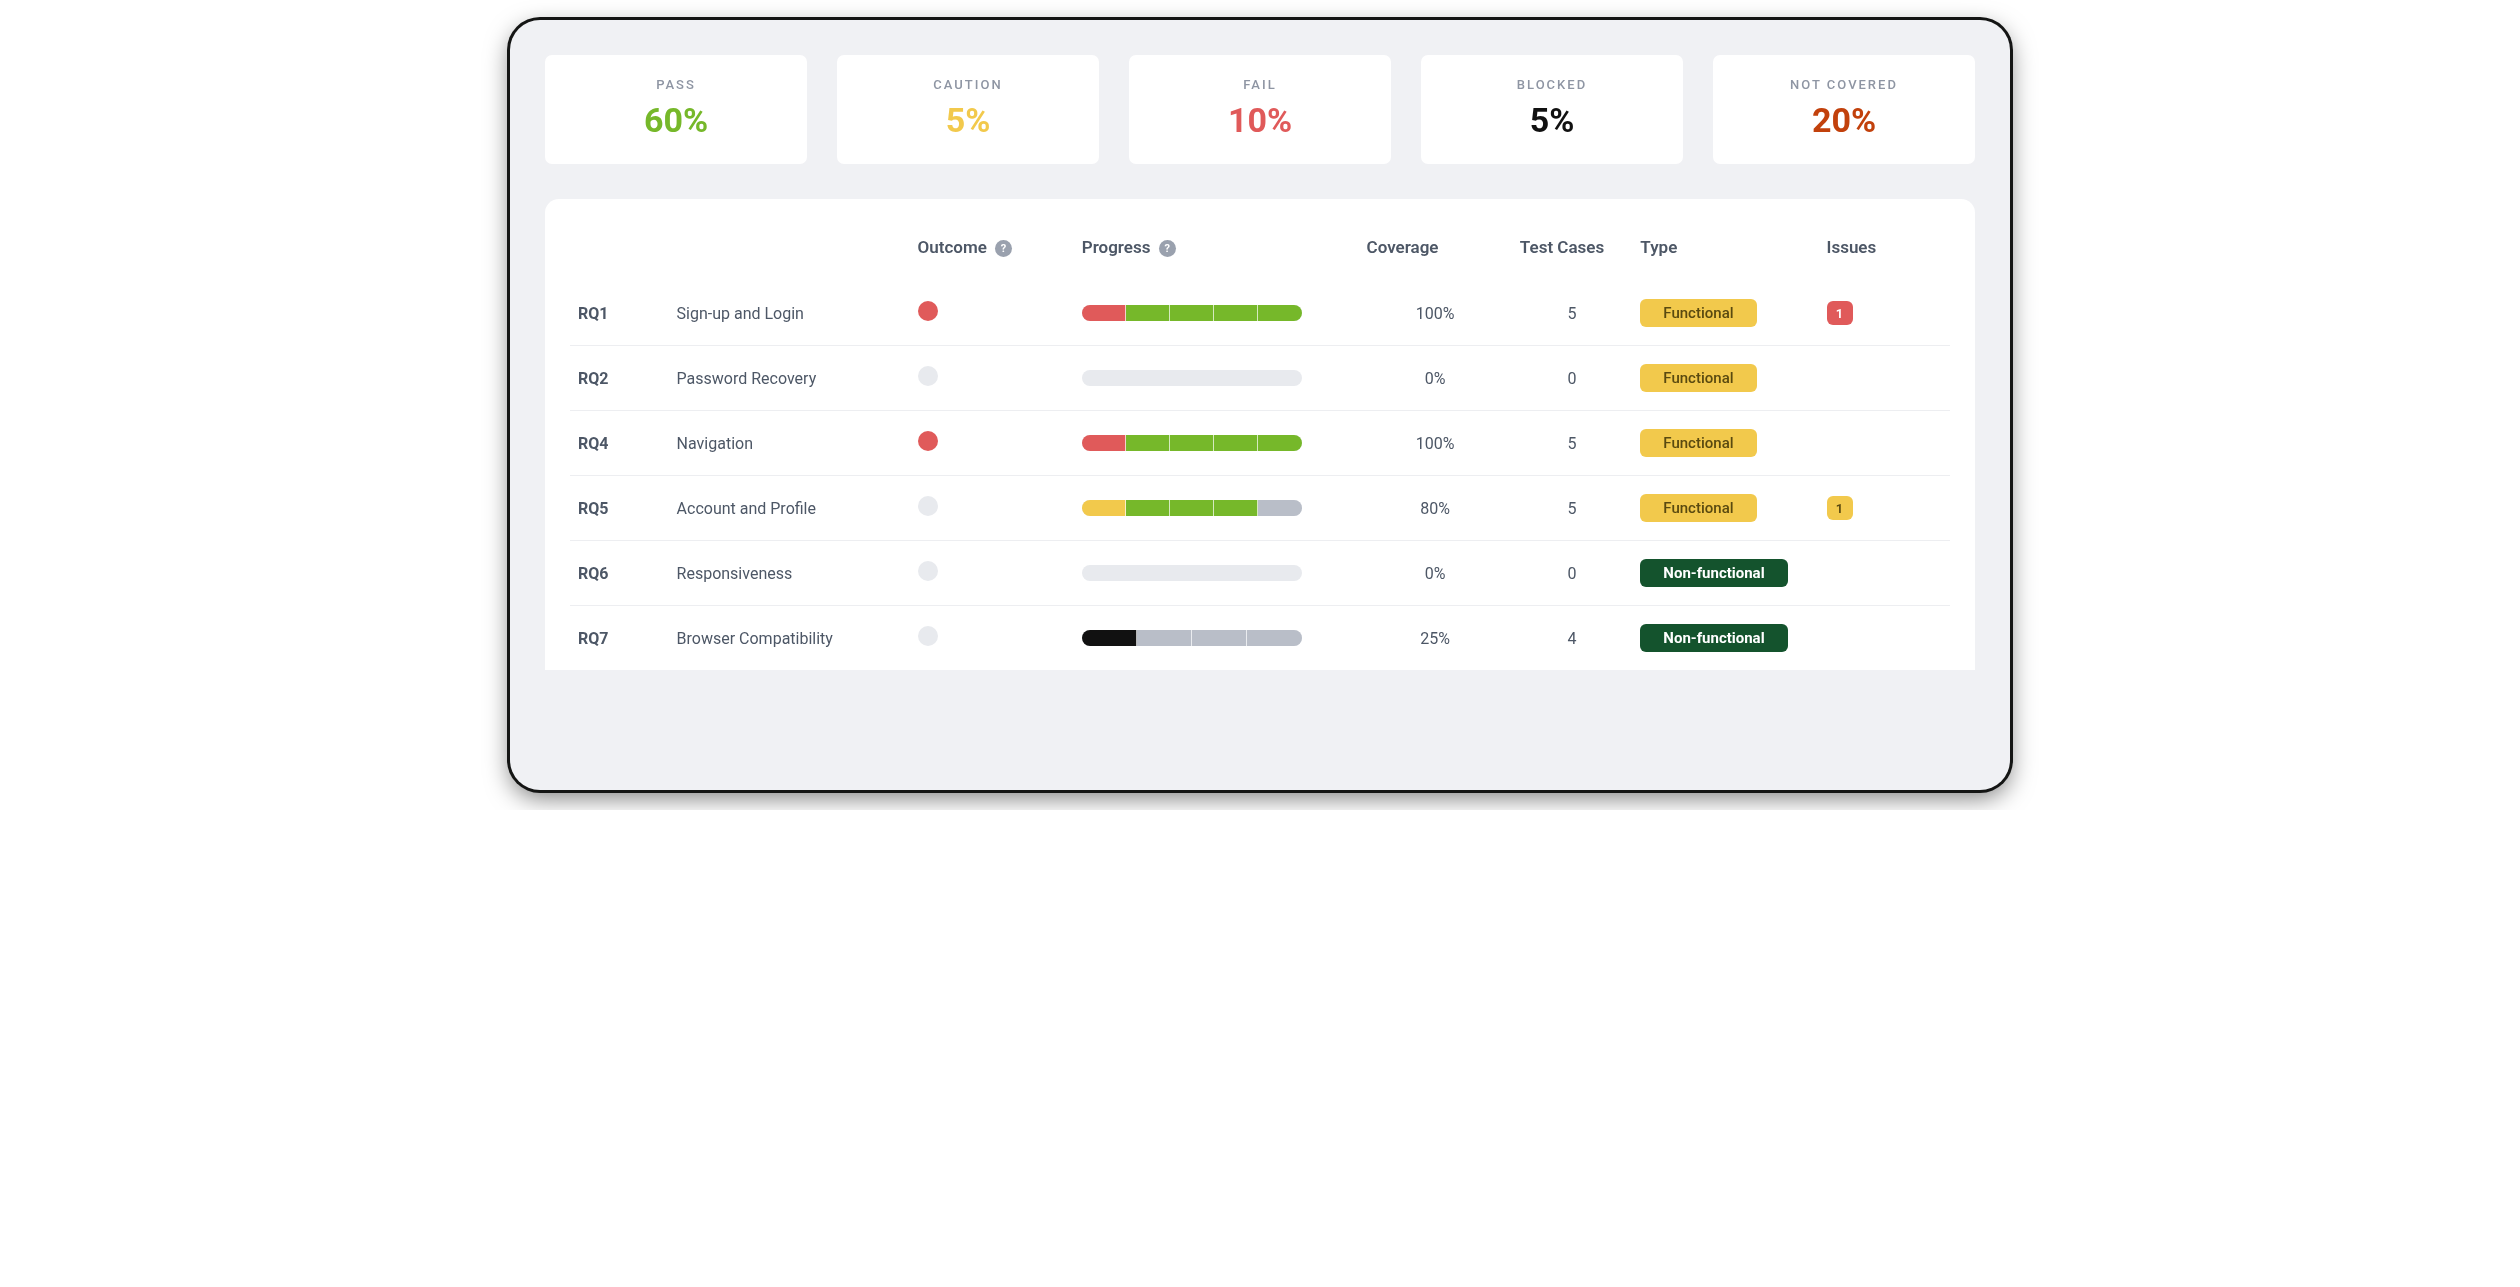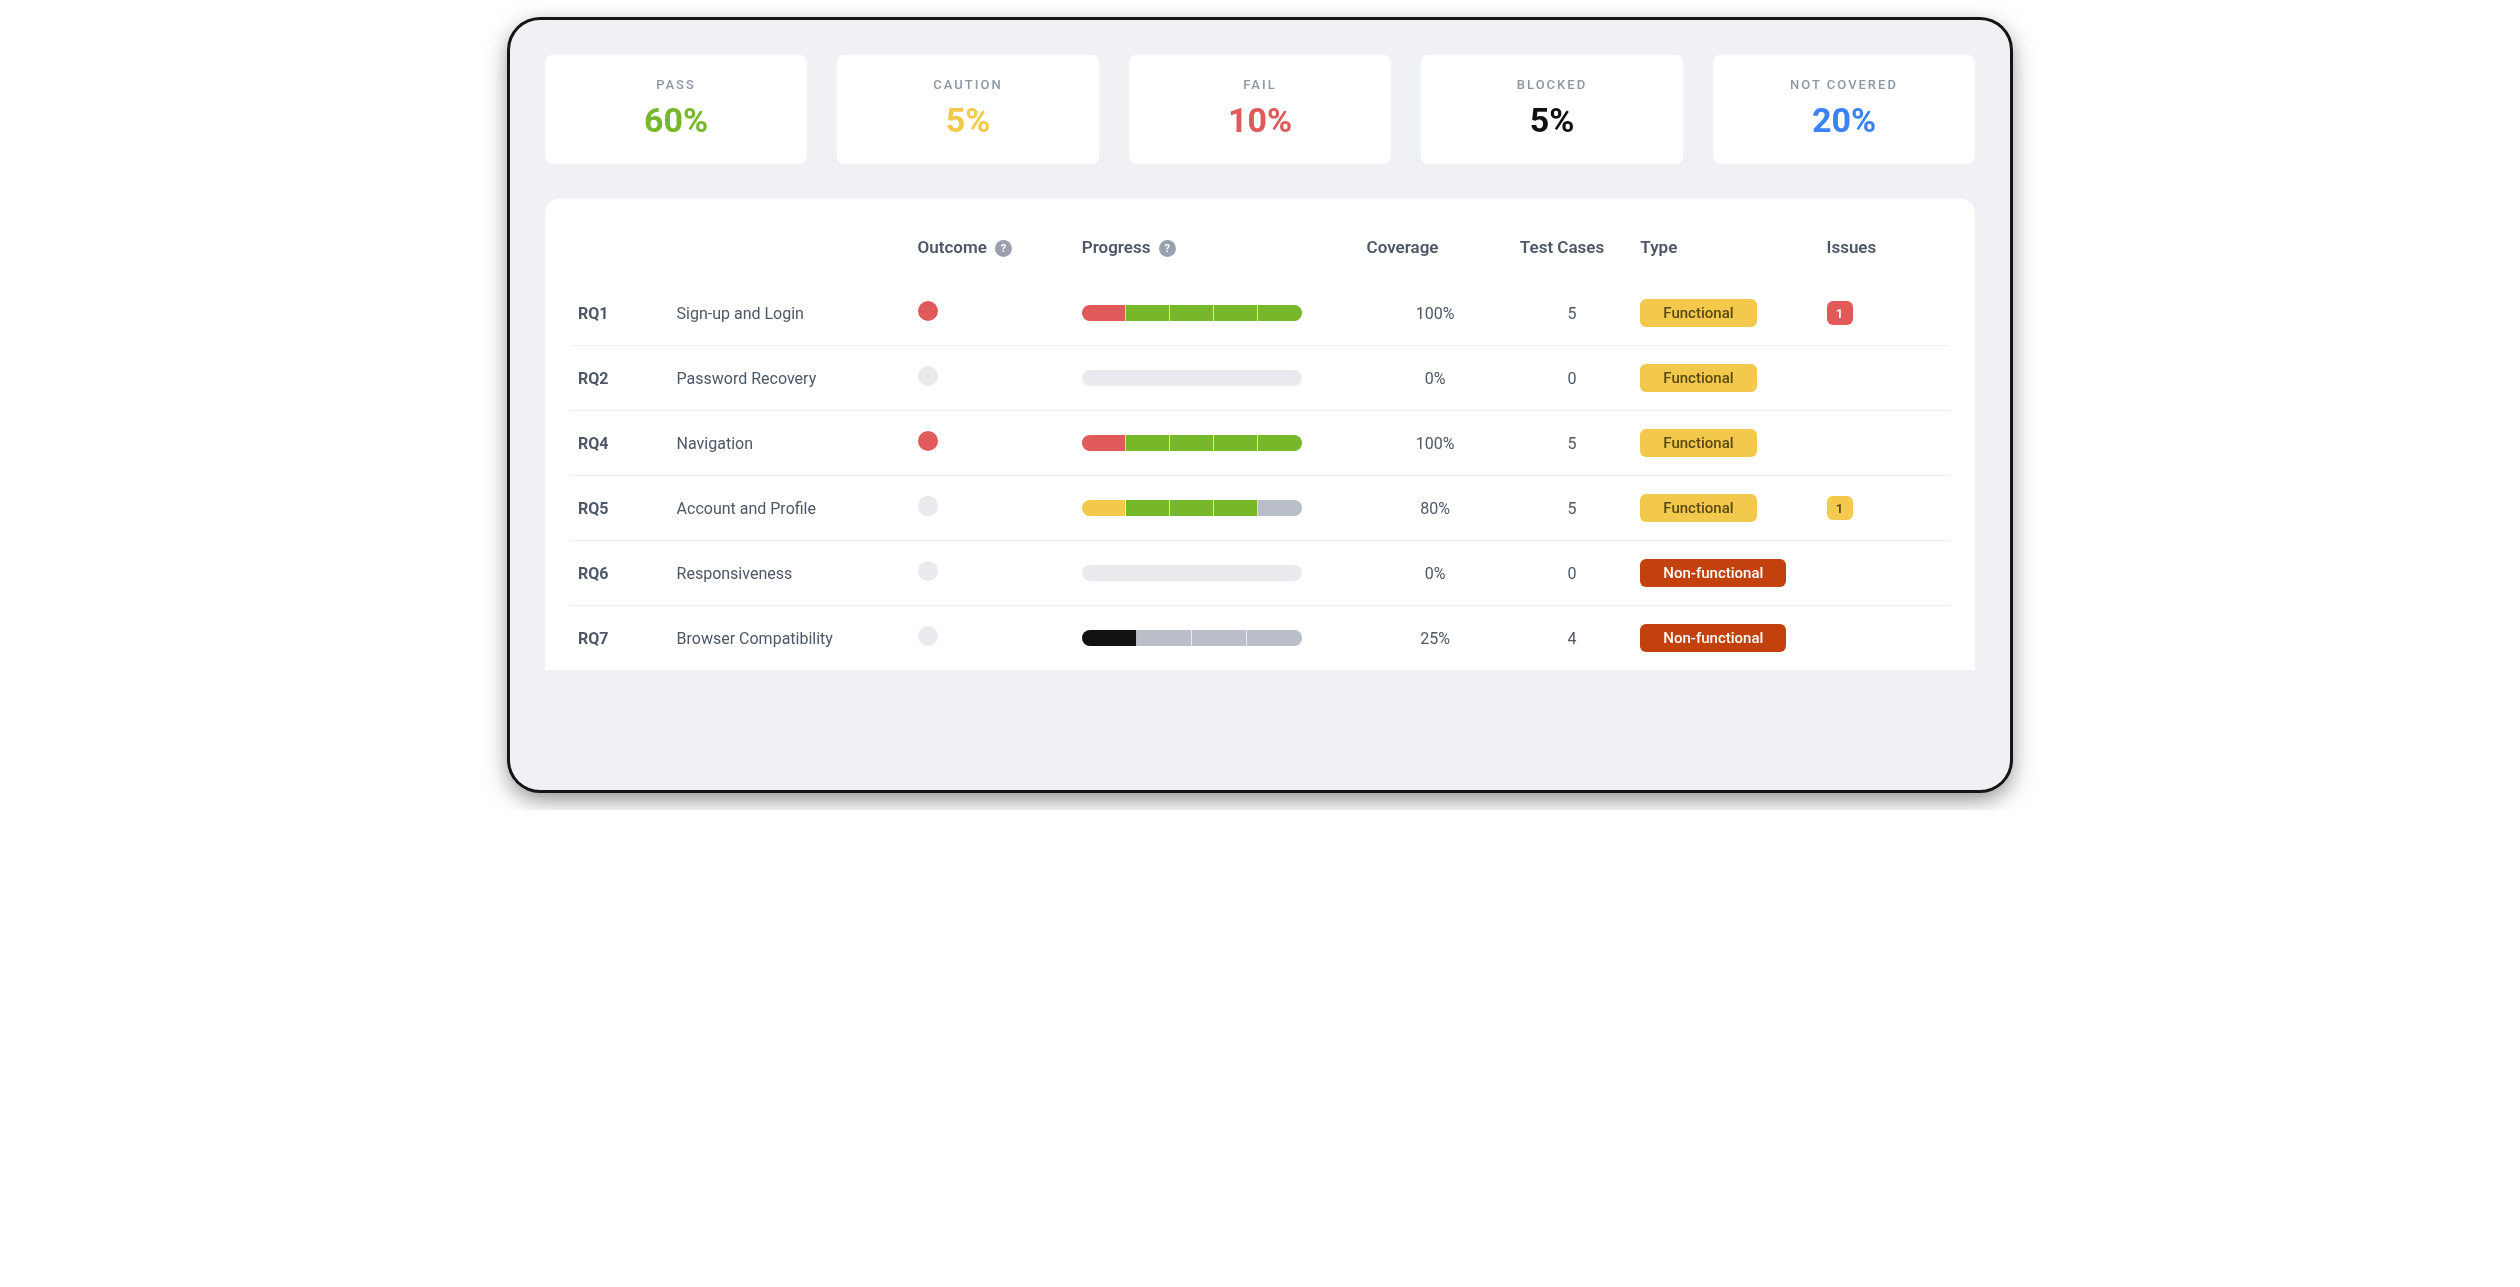--- a/index.html
+++ b/index.html
@@ -39,21 +39,21 @@
     margin-bottom: 8px;
   }
   .summary-value {
     font-size: 34px;
     font-weight: 700;
   }
   .c-pass    { color: #76B82A; }
   .c-caution { color: #F2C94C; }
   .c-fail    { color: #E05A5A; }
   .c-blocked { color: #111; }
-  .c-notcov  { color: #3b82f6; }
+  .c-notcov  { color: #c2410c; }
 
   .panel {
     background: #fff;
     border-radius: 14px 14px 0 0;
     padding: 20px 25px 0 25px;
   }
 
   table.req {
     width: 100%;
     border-collapse: collapse;
@@ -130,21 +130,21 @@
 
   .tag {
     display: inline-block;
     padding: 5px 23px;
     border-radius: 6px;
     font-size: 15px;
     color: #fff;
     font-weight: 500;
   }
   .tag-functional    { background: #F2C94C; color: #5A4A10; }
-  .tag-nonfunctional { background: #c2410c; }
+  .tag-nonfunctional { background: #14532d; font-weight: bold; }
 
   .issue-badge {
     display: inline-flex;
     align-items: center;
     justify-content: center;
     min-width: 26px; height: 24px;
     padding: 0 8px;
     border-radius: 6px;
     color: #fff;
     font-size: 13px;

